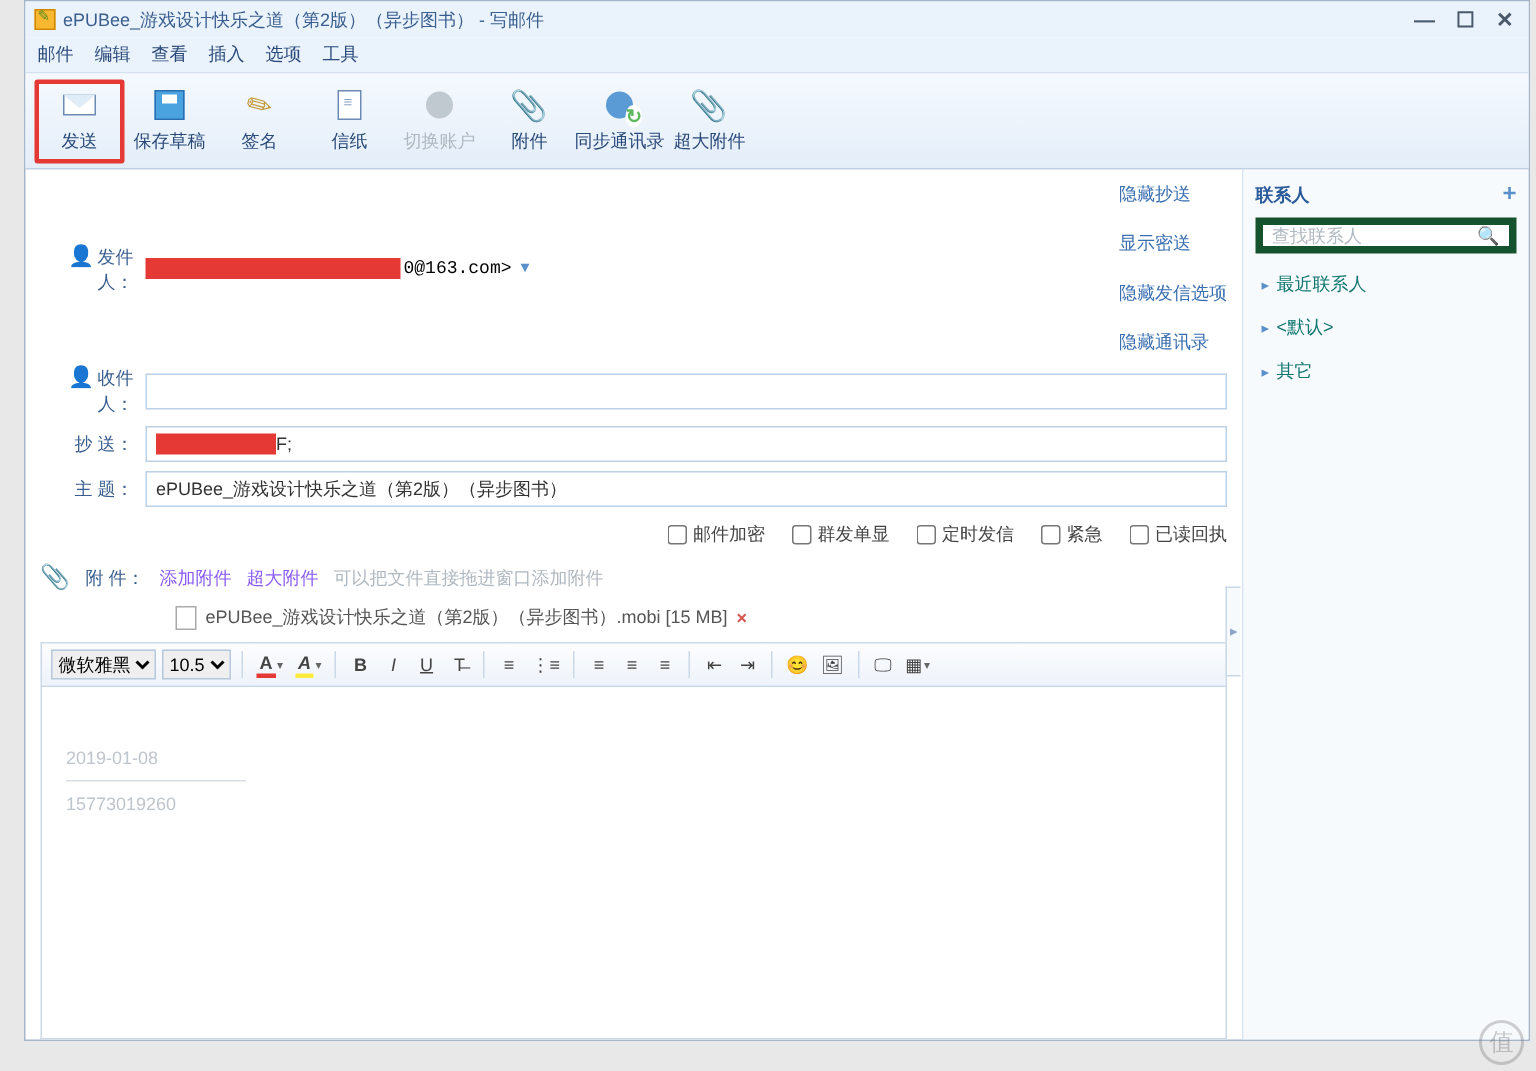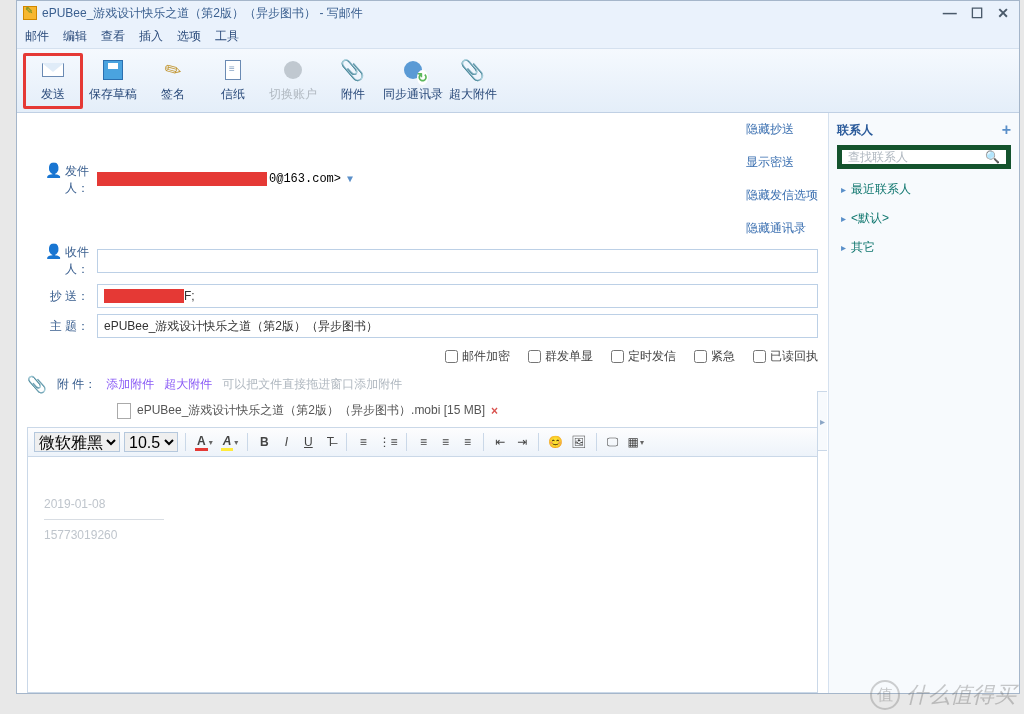--- a/index.html
+++ b/index.html
@@ -43,21 +43,21 @@
 .options-row { display: flex; justify-content: flex-end; gap: 18px; padding: 4px 0; color: #444; }
 .chk { display: flex; align-items: center; gap: 4px; }
 .chk input { width: 13px; height: 13px; }
 .attach-row { display: flex; align-items: center; gap: 10px; padding: 6px 0 4px 0; color: #3a5f8f; }
 .attach-row .clip { font-size: 16px; color: #6a8ab3; }
 .link { color: #8b5cf6; cursor: pointer; }
 .attach-hint { color: #b0b8c0; }
 .attachment-item { display: flex; align-items: center; gap: 6px; padding: 4px 0 8px 90px; color: #555; }
 .file-ic { width: 14px; height: 16px; border: 1px solid #aaa; background: #fff; }
 .editor-toolbar { height: 30px; border: 1px solid #cad8e8; background: linear-gradient(#fdfdfe, #edf3fa); display: flex; align-items: center; padding: 0 6px; gap: 4px; color: #444; }
-.editor-toolbar select { height: 20px; font-size: 16px; border: 1px solid #b5c8dd; }
+.editor-toolbar select { height: 20px; font-size: 12px; border: 1px solid #b5c8dd; }
 .et-sep { width: 1px; height: 18px; background: #cad8e8; margin: 0 3px; }
 .et-btn { min-width: 18px; height: 20px; display: flex; align-items: center; justify-content: center; cursor: pointer; padding: 0 2px; }
 .et-btn.bold { font-weight: bold; }
 .et-btn.ital { font-style: italic; }
 .et-btn.und { text-decoration: underline; }
 .et-color-a { font-weight: bold; border-bottom: 3px solid #e53935; padding: 0 2px; }
 .et-color-hl { font-weight: bold; border-bottom: 3px solid #ffeb3b; padding: 0 2px; font-style: italic; }
 .dd { font-size: 8px; color: #666; margin-left: 1px; }
 .editor-body { flex: 1; border: 1px solid #cad8e8; border-top: none; background: #fff; padding: 12px 16px; color: #bfc5cc; overflow: auto; position: relative; }
 .editor-body hr { border: none; border-top: 1px solid #d8dde3; width: 120px; margin: 8px 0; }
@@ -265,14 +265,13 @@
       <div class="contact-group">&lt;默认&gt;</div>
       <div class="contact-group">其它</div>
     </div>
   </div>
 
   <div class="side-handle">▸</div>
 </div>
 
 <div class="watermark">
   <span class="wm-ic">值</span>
-    <span>什么值得买</span>
 </div>
 
 </body></html>

